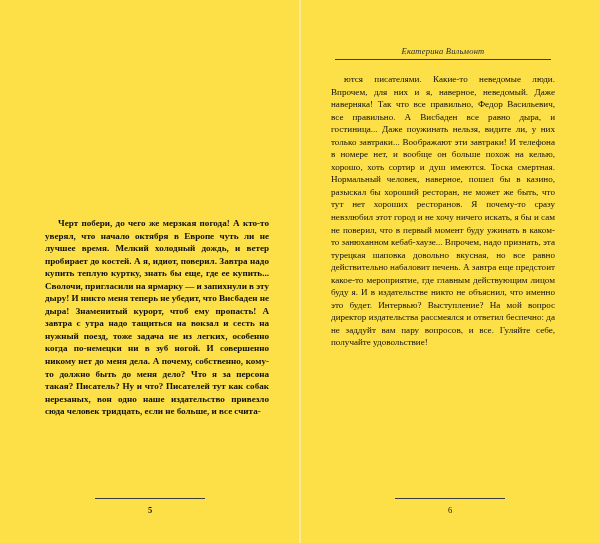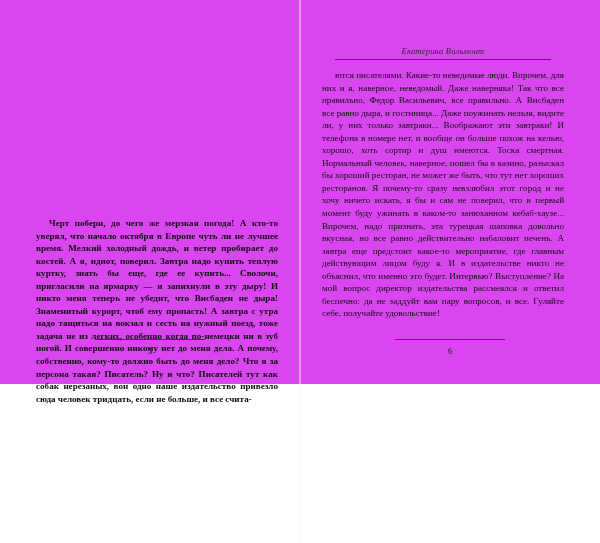--- a/index.html
+++ b/index.html
@@ -16,23 +16,23 @@
   .book-spread {
     position: relative;
     width: 600px;
     height: 543px;
     display: flex;
     background: #ffffff;
   }
   .page {
     position: relative;
     width: 300px;
-    height: 384px;
+    height: 543px;
     box-sizing: border-box;
-    background: #d946ef;
+    background: #fde047;
   }
   .page-left {
     padding: 0 18px 0 32px;
     font-weight: bold;
   }
   .page-right {
     padding: 0 32px 0 18px;
   }
   .running-head {
     text-align: center;
@@ -63,21 +63,21 @@
     hyphens: none;
     word-spacing: -0.1px;
   }
   .page-left .body-text {
     margin-top: 153px;
   }
   .page-right .body-text {
     margin-top: 9px;
   }
   .body-text p {
-    margin: 4px;
+    margin: 13px;
     text-indent: 13px;
   }
   .body-text p.first {
     text-indent: 13px;
   }
   .footer {
     position: absolute;
     bottom: 28px;
     left: 0;
     width: 300px;

